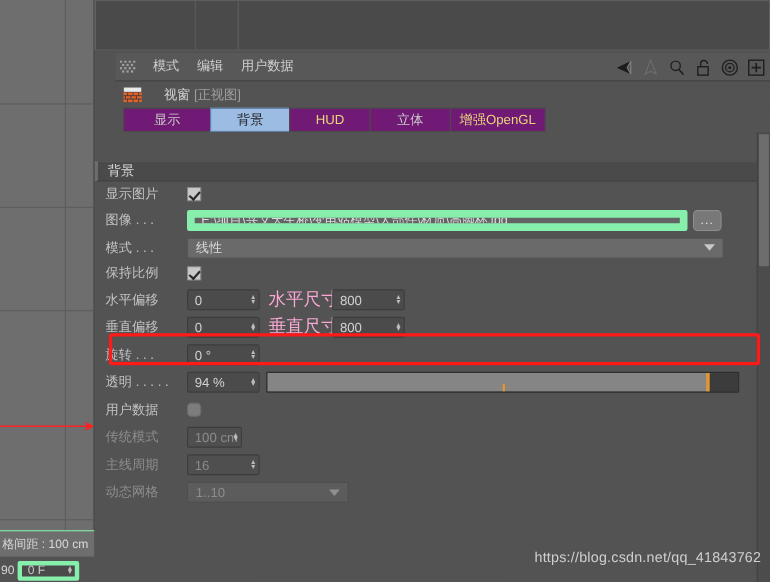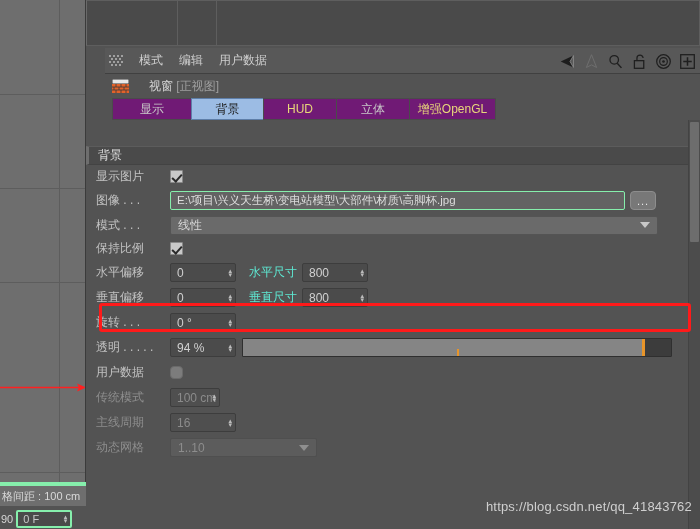--- a/index.html
+++ b/index.html
@@ -15,32 +15,32 @@
   .viewport {
     position: absolute; left: 0; top: 0; width: 86px; height: 494px;
     background: #6e6e6e; border-right: 1px solid #3b3b3b;
     overflow: hidden;
   }
   .vline-h { position: absolute; left: 0; width: 86px; height: 1px; background: #5d5d5d; }
   .vline-v { position: absolute; top: 0; height: 494px; width: 1px; background: #5d5d5d; }
   .red-arrow { position: absolute; left: 0; top: 383px; width: 86px; height: 9px; }
   .status-strip {
     position: absolute; left: 0; top: 482px; width: 86px; height: 24px;
-    background: #6e6e6e; border-top: 4px solid #86efac;
+    background: #6e6e6e; border-top: 1px solid #86efac;
     display: flex; align-items: center; color: #d9d9d9; font-size: 11px;
     padding-left: 2px; white-space: nowrap;
   }
   .bottom-left {
     position: absolute; left: 0; top: 508px; width: 86px; height: 21px;
     background: #535353; display: flex; align-items: center; gap: 3px;
   }
   .bl-num { color: #d6d6d6; font-size: 11px; padding-left: 1px; }
   .bl-field {
     width: 56px; height: 18px; background: #4a4a4a;
-    border: 2px solid #86efac; border-radius: 2px;
+    border: 4px solid #86efac; border-radius: 2px;
     display: flex; align-items: center; color: #c9c9c9; font-size: 11px;
     padding-left: 5px; position: relative;
   }
   .spin {
     position: absolute; right: 3px; top: 50%; transform: translateY(-50%);
     display: flex; flex-direction: column; align-items: center;
     line-height: 4px; color: #bcbcbc; font-size: 7px;
   }
 
   
@@ -97,34 +97,34 @@
     height: 19px; background: #4a4a4a; border-top: 1px solid #5c5c5c;
     border-bottom: 1px solid #434343;
     display: flex; align-items: center; padding-left: 9px;
     color: #dcdcdc; font-size: 12px;
     border-left: 3px solid #6e6e6e;
   }
 
   .row { display: flex; align-items: center; height: 22px; padding-left: 10px; }
   .lbl { color: #c2c2c2; font-size: 12px; width: 74px; text-align: left; white-space: nowrap; }
   .lbl.dim { color: #8d8d8d; }
-  .lbl2 { color: #5eead4; font-size: 12px; width: 66px; text-align: center; padding-left: 8px; white-space: nowrap; }
+  .lbl2 { color: #f9a8d4; font-size: 16px; width: 66px; text-align: center; padding-left: 8px; white-space: nowrap; }
 
   .chk {
     width: 13px; height: 13px; background: #c9c9c9; border: 1px solid #8a8a8a;
     position: relative; border-radius: 1px;
   }
   .chk::after {
     content: ""; position: absolute; left: 3px; top: 1px; width: 4px; height: 8px;
     border: solid #2a2a2a; border-width: 0 2px 2px 0; transform: rotate(42deg);
   }
   .toggle-off { width: 13px; height: 13px; background: #7c7c7c; border: 1px solid #6a6a6a; border-radius: 4px; }
 
   .txtfield {
-    height: 19px; background: #636363; border: 1px solid #86efac; border-radius: 2px;
+    height: 19px; background: #636363; border: 7px solid #86efac; border-radius: 2px;
     display: flex; align-items: center; padding-left: 6px;
     color: #dcdcdc; font-size: 11.5px; white-space: nowrap; overflow: hidden;
   }
   .browse-btn {
     width: 26px; height: 19px; margin-left: 5px; background: #787878;
     border: 1px solid #8d8d8d; border-radius: 4px;
     display: flex; align-items: center; justify-content: center;
     color: #e6e6e6; font-size: 11px; letter-spacing: 1px; line-height: 6px;
   }
 

